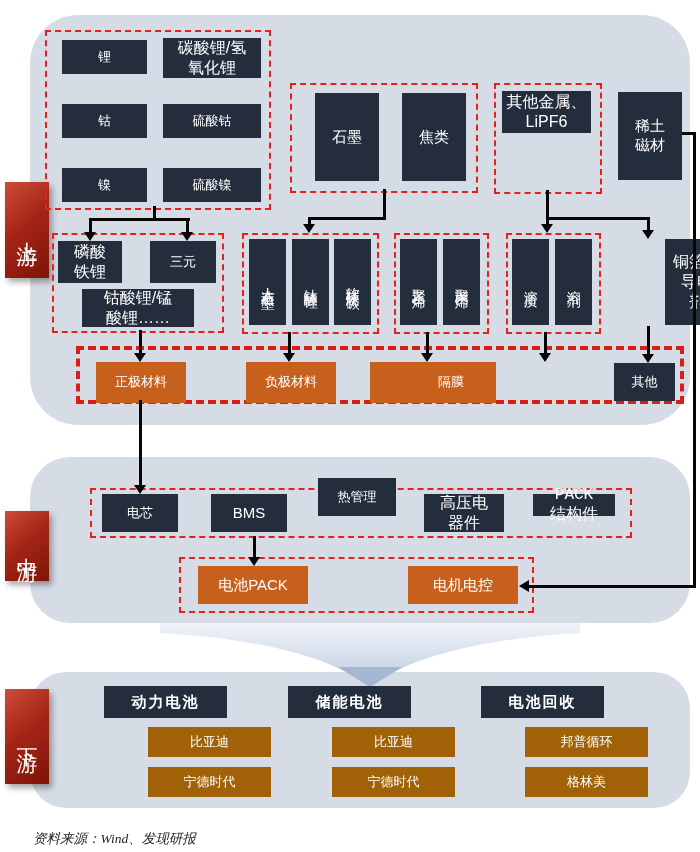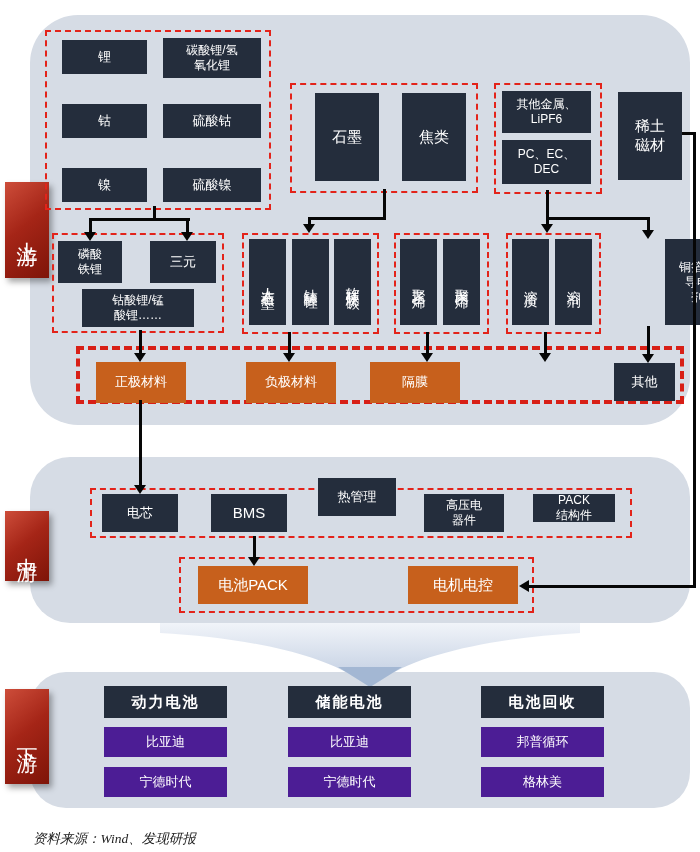--- a/index.html
+++ b/index.html
@@ -9,23 +9,23 @@
   .stage{position:absolute;color:#fff;writing-mode:vertical-rl;text-orientation:upright;
          display:flex;align-items:center;justify-content:center;font-size:21px;letter-spacing:5px;
          background:linear-gradient(140deg,#cd4d3a 0%,#a52517 45%,#7e1408 100%);
          box-shadow:3px 4px 6px rgba(0,0,0,.35);}
   .dash{position:absolute;border:2px dashed #e3231a;}
   .dash.thick{border:4px dashed #d81f16;}
   .node{position:absolute;background:#242d3c;color:#fff;display:flex;align-items:center;
         justify-content:center;text-align:center;font-size:13px;line-height:1.25;
         white-space:pre-line;}
   .node.big{font-size:15px;}
-  .node.sm{font-size:12px;}
+  .node.sm{font-size:16px;}
   .node.orange{background:#c7601c;}
-  .node.blue{background:#4c1d95;}
+  .node.blue{background:#a16207;margin-left:44px;}
   .node.title{font-size:15px;font-weight:bold;letter-spacing:2px;}
   .node.vert{writing-mode:vertical-rl;text-orientation:upright;font-size:14px;letter-spacing:3px;}
   .hline,.vline{position:absolute;background:#060606;}
   .head-down{position:absolute;width:0;height:0;border-left:6px solid transparent;
              border-right:6px solid transparent;border-top:9px solid #060606;}
   .head-left{position:absolute;width:0;height:0;border-top:6px solid transparent;
              border-bottom:6px solid transparent;border-right:10px solid #060606;}
   .src{position:absolute;font-family:"Liberation Serif",serif;font-style:italic;
        color:#222;font-size:13.5px;}
 </style>
@@ -70,22 +70,20 @@
   <div class="node" style="left:62px;top:104px;width:85px;height:34px;">钴</div>
   <div class="node" style="left:163px;top:104px;width:98px;height:34px;">硫酸钴</div>
   <div class="node" style="left:62px;top:168px;width:85px;height:34px;">镍</div>
   <div class="node" style="left:163px;top:168px;width:98px;height:34px;">硫酸镍</div>
 
   <div class="node big" style="left:303px;top:93px;width:64px;height:88px;margin-left:12px;">石墨</div>
   <div class="node big" style="left:402px;top:93px;width:64px;height:88px;">焦类</div>
 
   <div class="node sm" style="left:502px;top:91px;width:89px;height:42px;">其他金属、
 LiPF6</div>
-  <div class="node sm" style="left:502px;top:140px;width:89px;height:44px;">PC、EC、
-DEC</div>
 
   <div class="node big" style="left:618px;top:92px;width:64px;height:88px;">稀土
 磁材</div>
 
   <div class="node sm" style="left:58px;top:241px;width:64px;height:42px;">磷酸
 铁锂</div>
   <div class="node sm" style="left:82px;top:289px;width:112px;height:38px;">钴酸锂/锰
 酸锂……</div>
   <div class="node" style="left:150px;top:241px;width:66px;height:42px;">三元</div>
 
@@ -98,29 +96,29 @@
 
   <div class="node vert" style="left:512px;top:239px;width:37px;height:86px;">溶质</div>
   <div class="node vert" style="left:555px;top:239px;width:37px;height:86px;">溶剂</div>
 
   <div class="node sm" style="left:621px;top:239px;width:64px;height:86px;margin-left:44px;">铜箔、
 导电
 剂</div>
 
   <div class="node orange" style="left:96px;top:362px;width:90px;height:41px;">正极材料</div>
   <div class="node orange" style="left:246px;top:362px;width:90px;height:41px;">负极材料</div>
-  <div class="node orange" style="left:370px;top:362px;width:90px;height:41px;">隔膜</div>
+  <div class="node orange" style="left:370px;top:362px;width:90px;height:41px;padding-left:36px;">隔膜</div>
   <div class="node" style="left:614px;top:363px;width:61px;height:38px;">其他</div>
 
   <div class="node" style="left:102px;top:494px;width:76px;height:38px;">电芯</div>
   <div class="node big" style="left:211px;top:494px;width:76px;height:38px;">BMS</div>
   <div class="node" style="left:318px;top:478px;width:78px;height:38px;">热管理</div>
   <div class="node sm" style="left:424px;top:494px;width:80px;height:38px;">高压电
 器件</div>
-  <div class="node sm" style="left:533px;top:494px;width:82px;height:28px;">PACK
+  <div class="node sm" style="left:533px;top:494px;width:82px;height:22px;font-family:Liberation Mono, monospace;">PACK
 结构件</div>
 
   <div class="node orange big" style="left:198px;top:566px;width:110px;height:38px;">电池PACK</div>
   <div class="node orange big" style="left:408px;top:566px;width:110px;height:38px;">电机电控</div>
 
   <div class="node title" style="left:104px;top:686px;width:123px;height:32px;">动力电池</div>
   <div class="node title" style="left:288px;top:686px;width:123px;height:32px;">储能电池</div>
   <div class="node title" style="left:481px;top:686px;width:123px;height:32px;">电池回收</div>
 
   <div class="node blue" style="left:104px;top:727px;width:123px;height:30px;">比亚迪</div>

